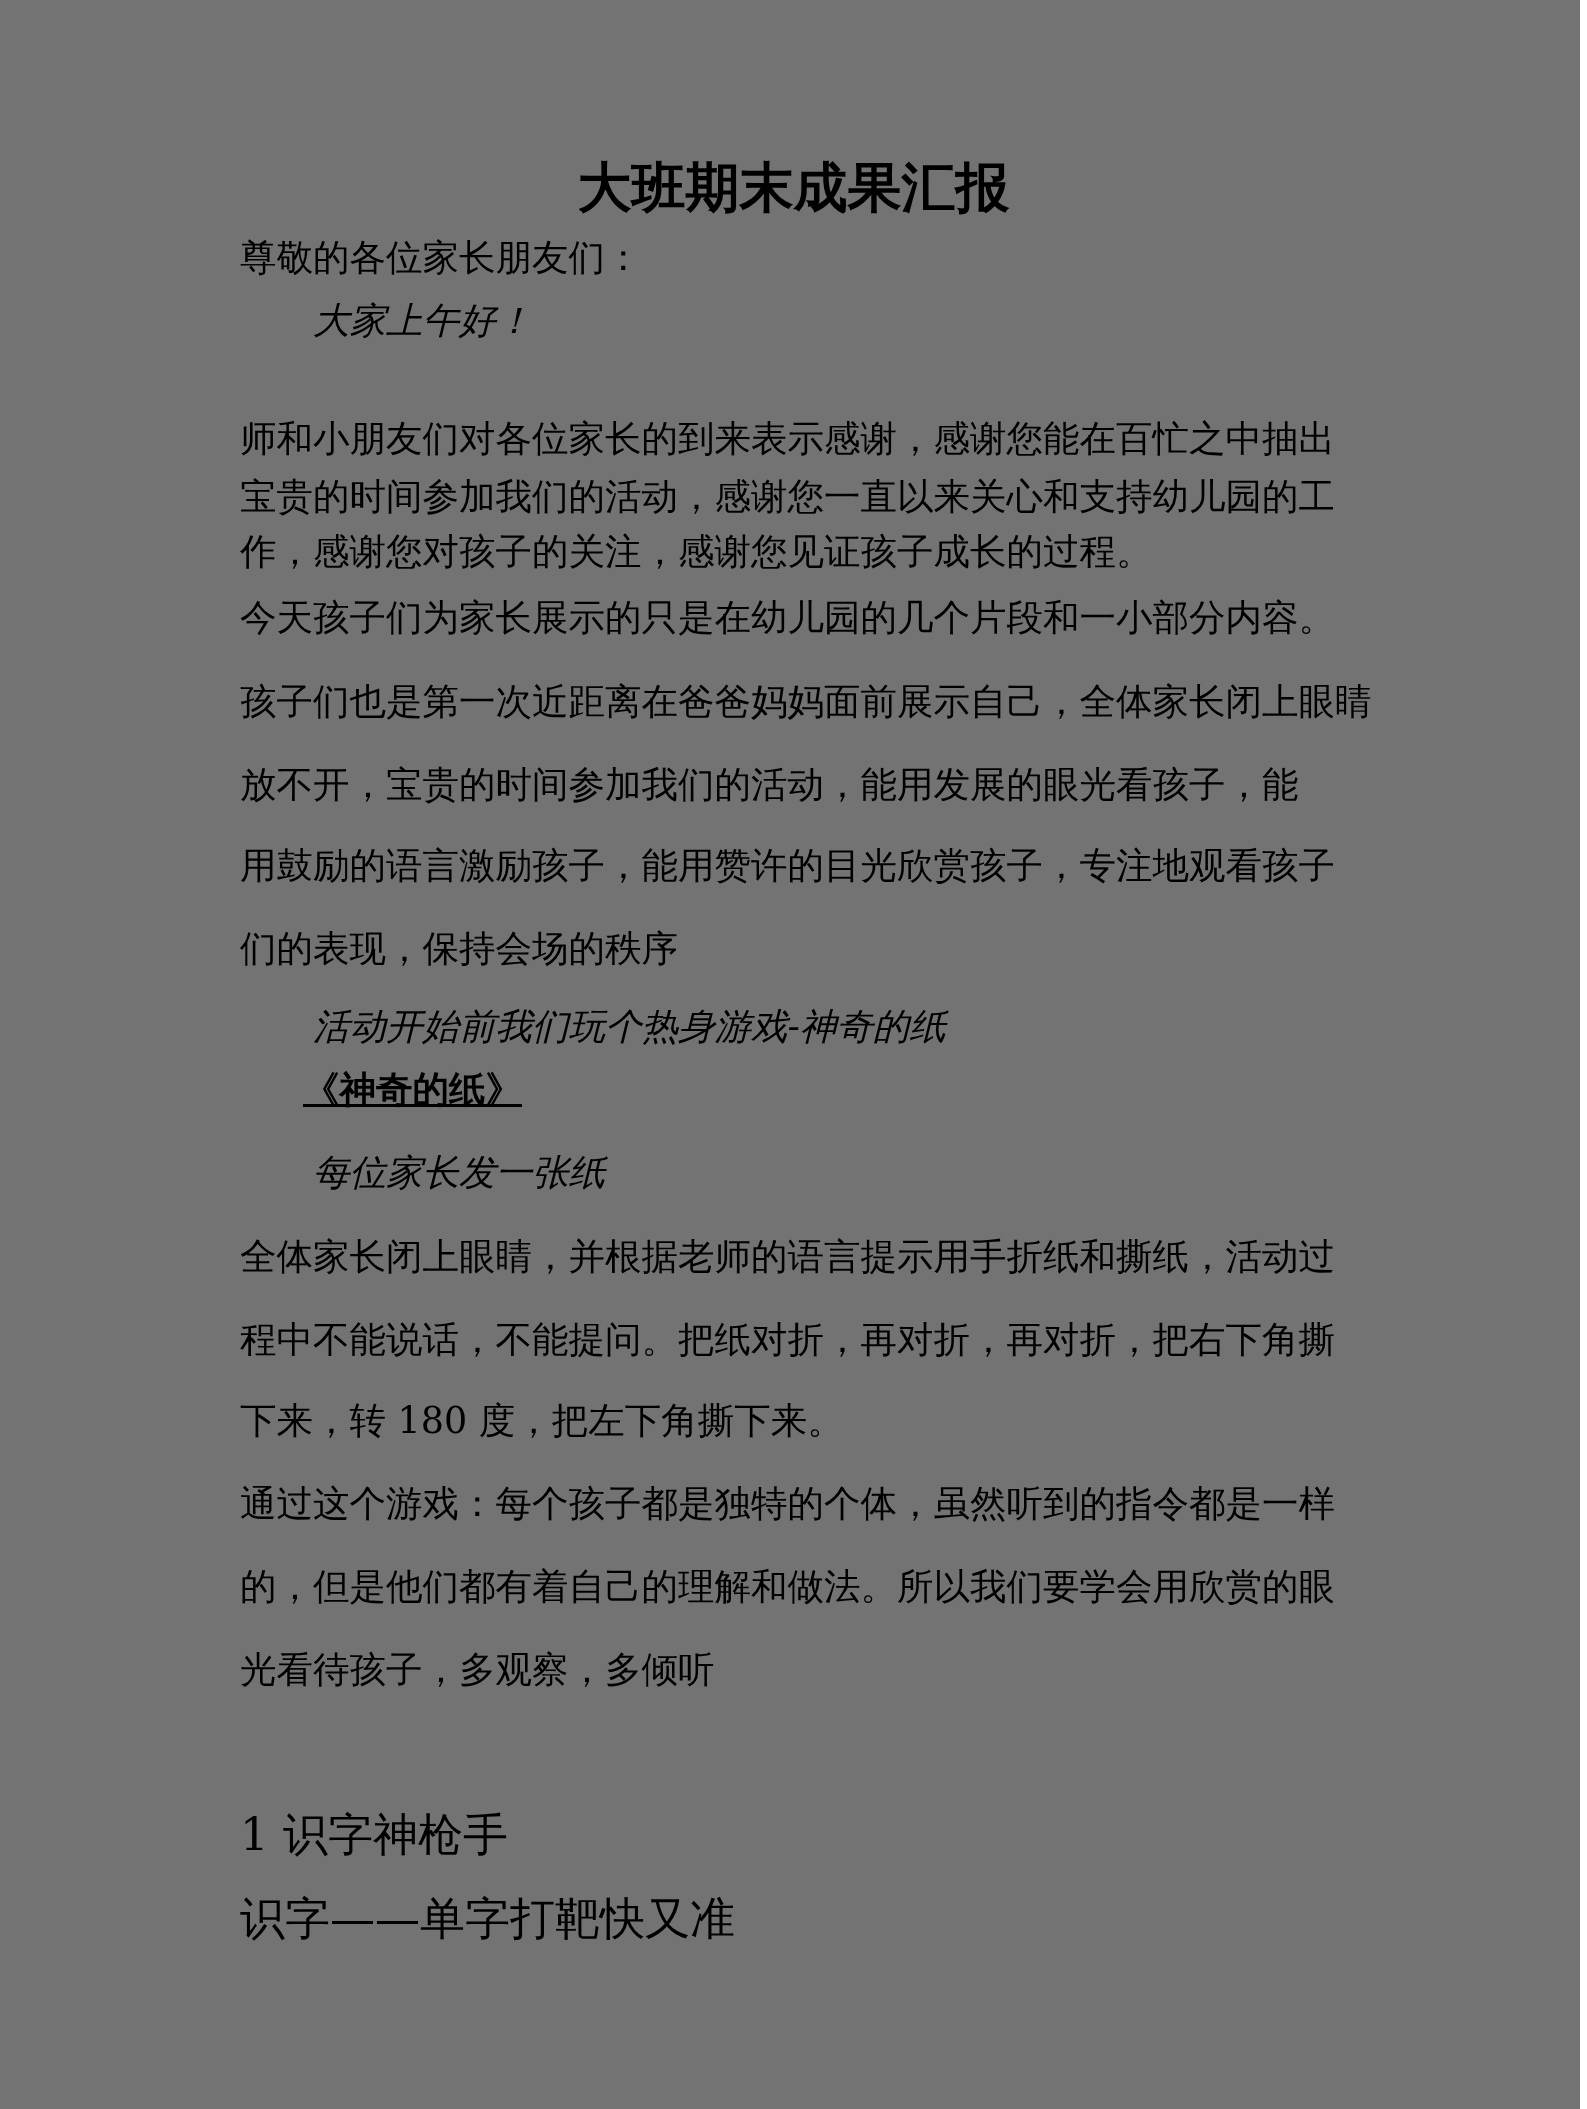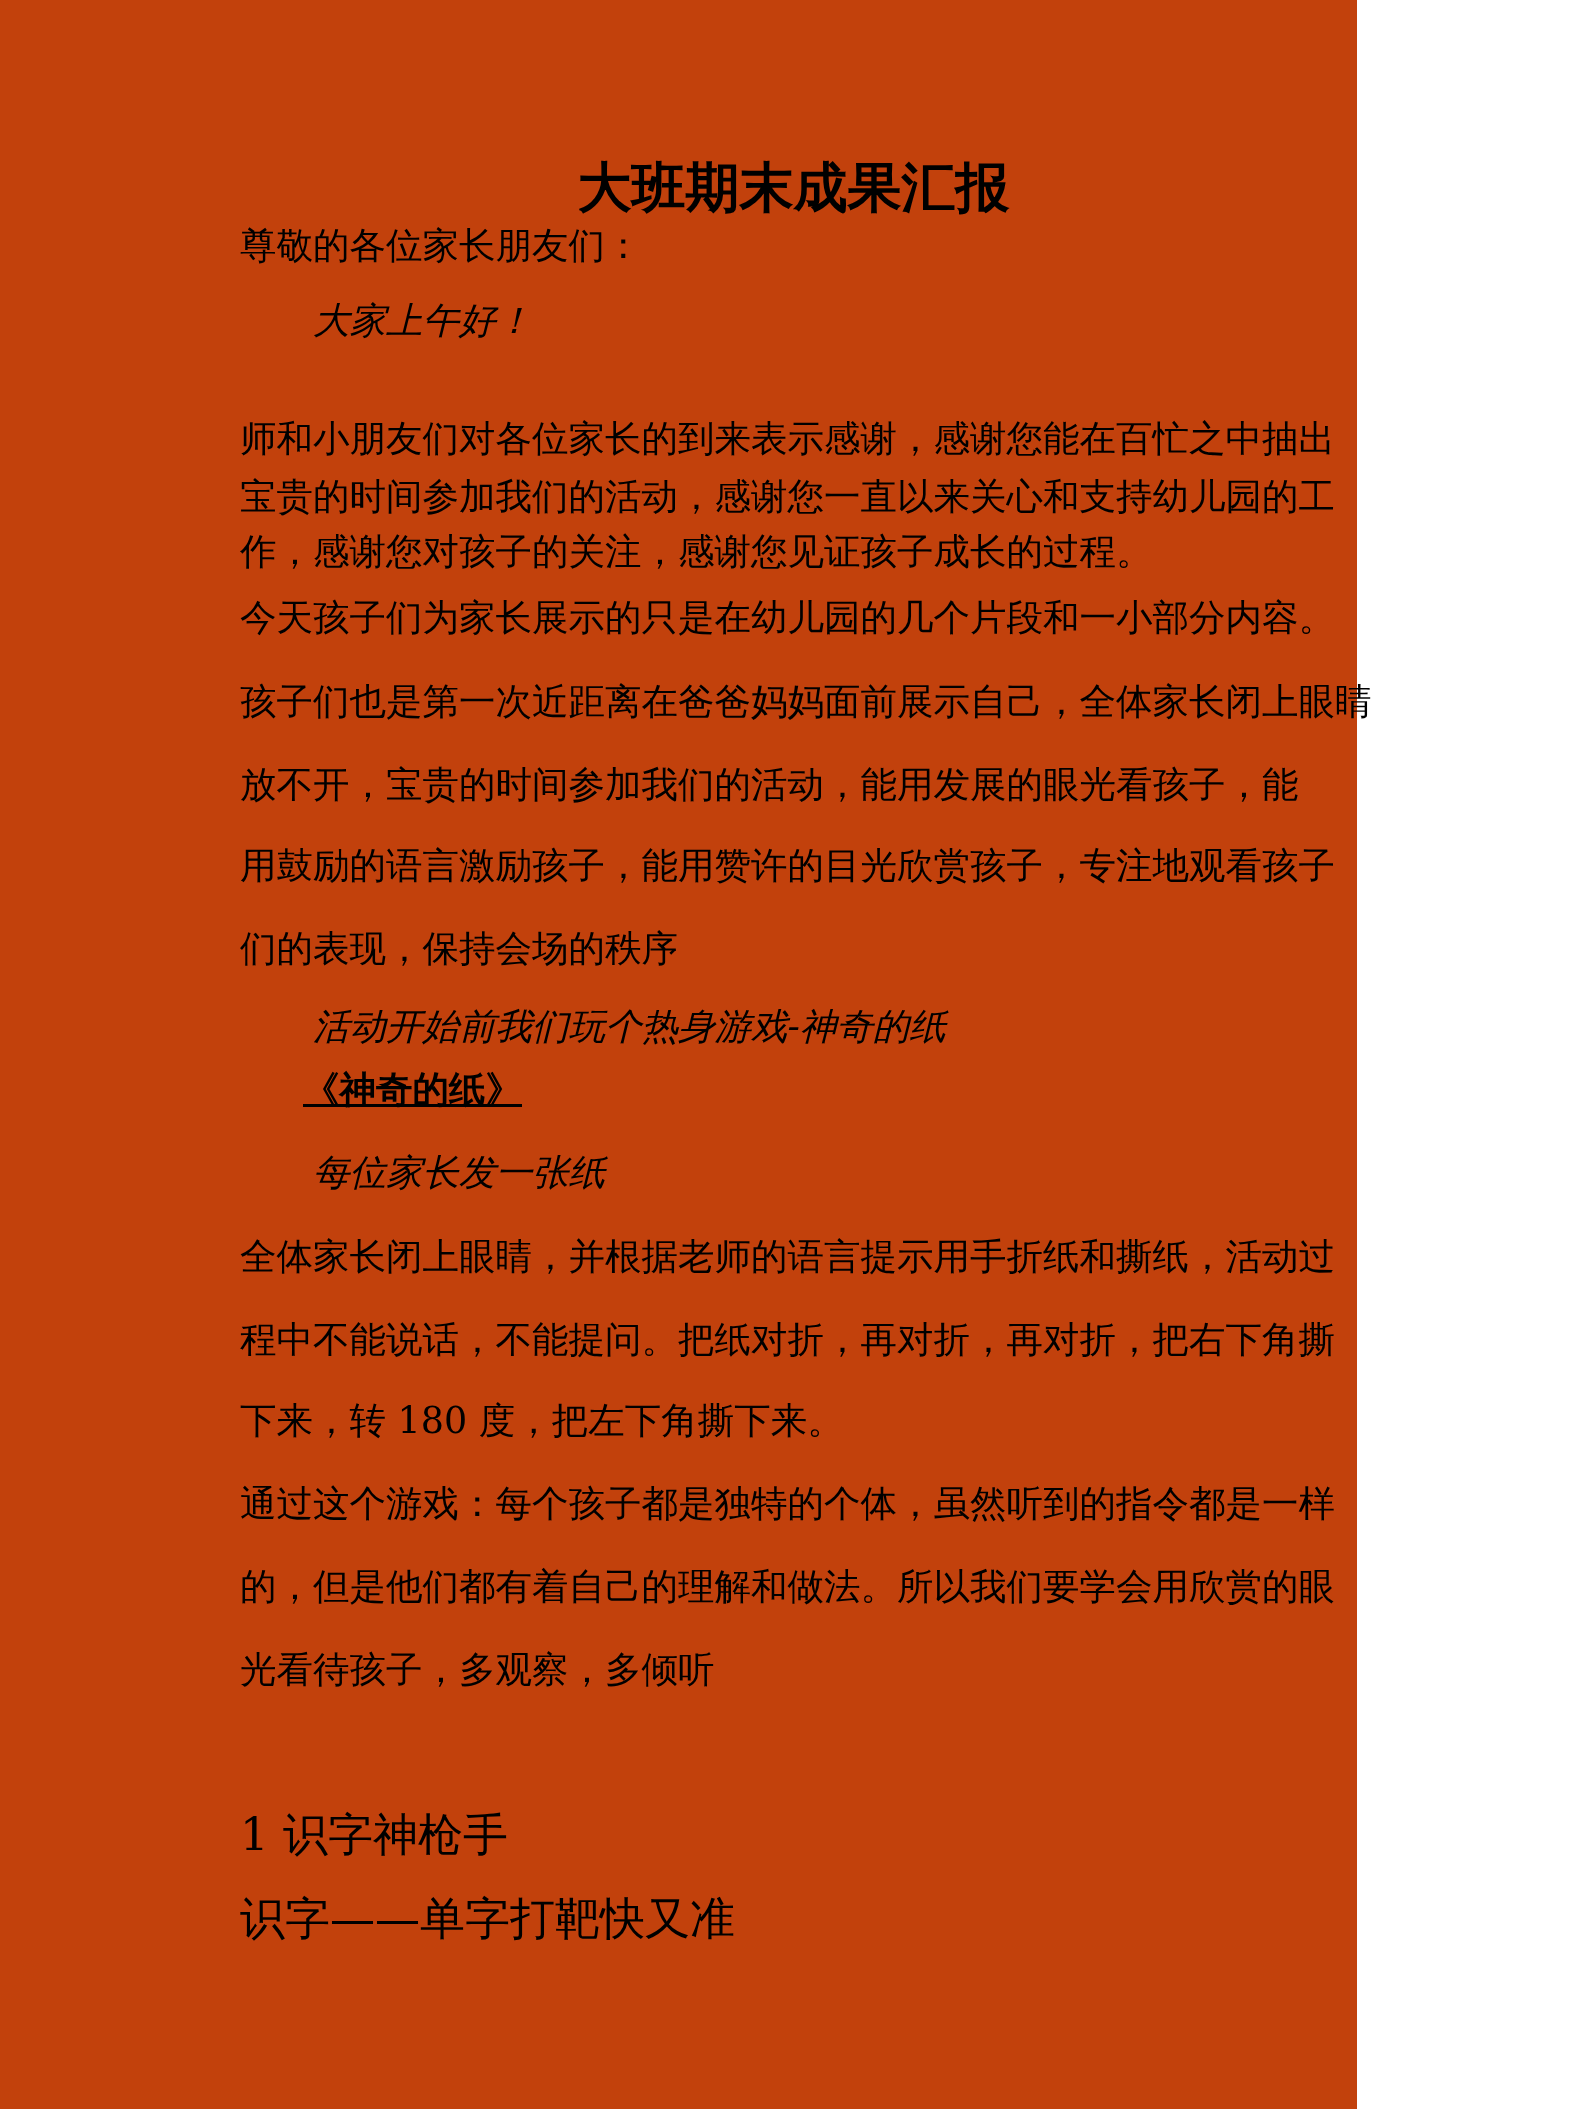--- a/index.html
+++ b/index.html
@@ -1,33 +1,33 @@
 <!DOCTYPE html>
 <html><head>
 <meta charset="utf-8">
 <style>
   html, body { margin: 0; padding: 0; background: #ffffff; }
   body { width: 1587px; height: 2109px; position: relative; overflow: hidden;
          font-family: "DejaVu Serif", "Liberation Serif", serif; color: #000000; }
-  .page { position: absolute; left: 0; top: 0; width: 1357px; height: 2109px; background: #c2410c; }
+  .page { position: absolute; left: 0; top: 0; width: 1580px; height: 2109px; background: #737373; }
   .title { position: absolute; left: 0; width: 1587px; top: 153px; height: 68px; line-height: 68px;
            text-align: center; font-size: 54px; font-weight: bold; letter-spacing: 0px; }
   .line { position: absolute; left: 240px; white-space: nowrap; font-size: 36.5px; height: 48px; line-height: 48px; }
   .indent { left: 313px; font-style: italic; }
   .bold { font-weight: bold; text-decoration: underline; }
   .big { font-size: 45px; height: 58px; line-height: 58px; }
 </style>
 </head>
 <body>
 
 <div class="page">
 
   <div class="title">大班期末成果汇报</div>
 
-  <div class="line" style="top:222px">尊敬的各位家长朋友们：</div>
+  <div class="line" style="top:234px">尊敬的各位家长朋友们：</div>
   <div class="line indent" style="top:297px">大家上午好！</div>
 
   <div class="line" style="top:415px">师和小朋友们对各位家长的到来表示感谢，感谢您能在百忙之中抽出</div>
   <div class="line" style="top:473px">宝贵的时间参加我们的活动，感谢您一直以来关心和支持幼儿园的工</div>
   <div class="line" style="top:528px">作，感谢您对孩子的关注，感谢您见证孩子成长的过程。</div>
 
   <div class="line" style="top:594px">今天孩子们为家长展示的只是在幼儿园的几个片段和一小部分内容。</div>
   <div class="line" style="top:678px">孩子们也是第一次近距离在爸爸妈妈面前展示自己，全体家长闭上眼睛</div>
   <div class="line" style="top:761px">放不开，宝贵的时间参加我们的活动，能用发展的眼光看孩子，能</div>
   <div class="line" style="top:842px">用鼓励的语言激励孩子，能用赞许的目光欣赏孩子，专注地观看孩子</div>

